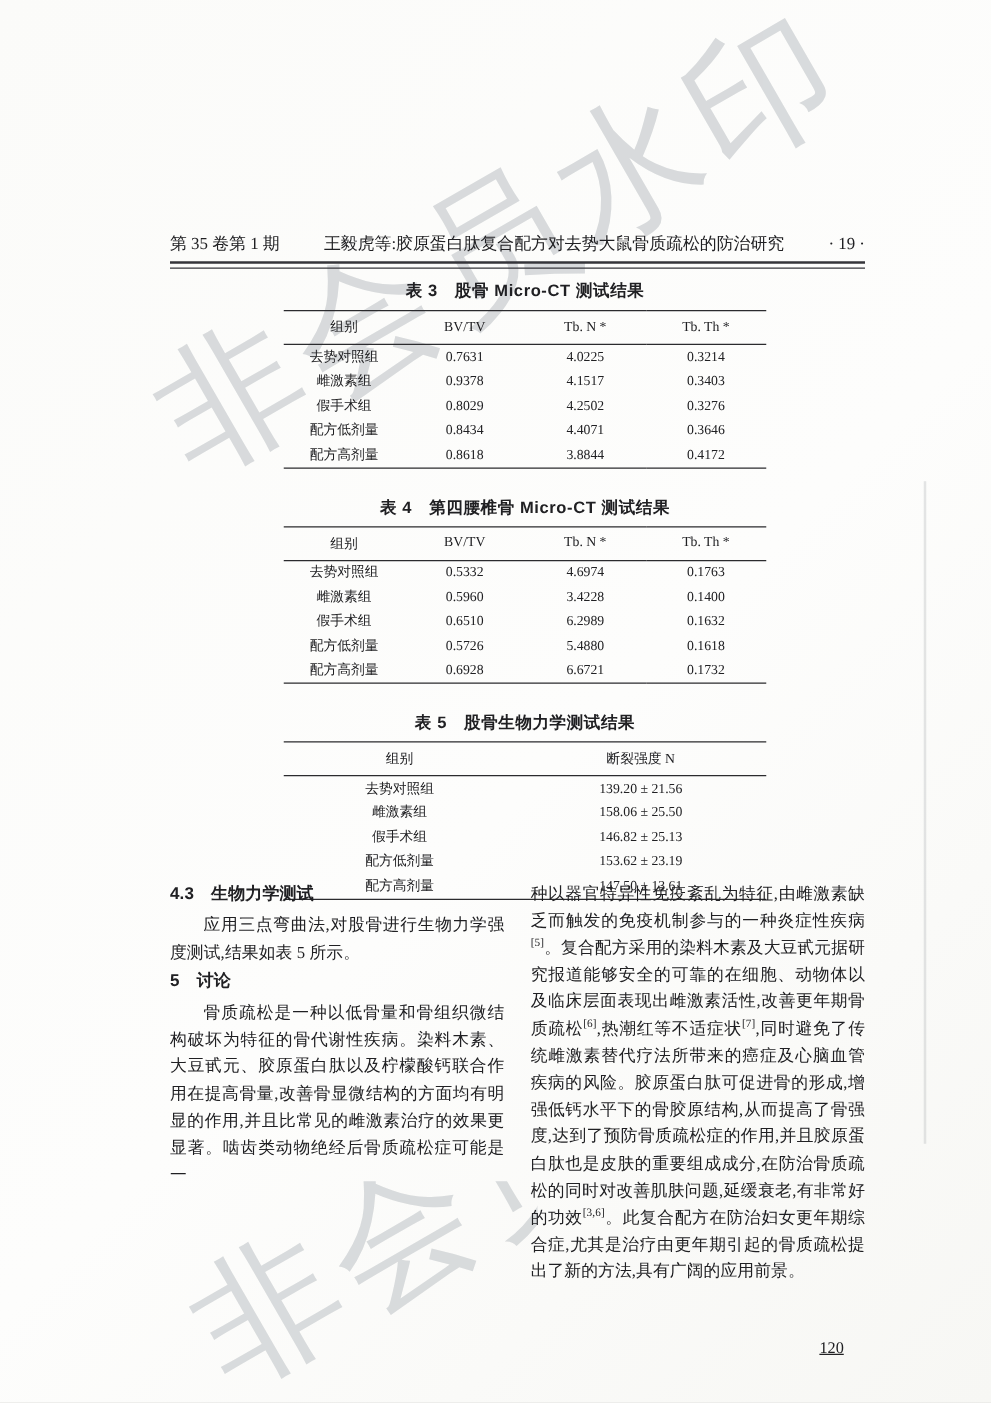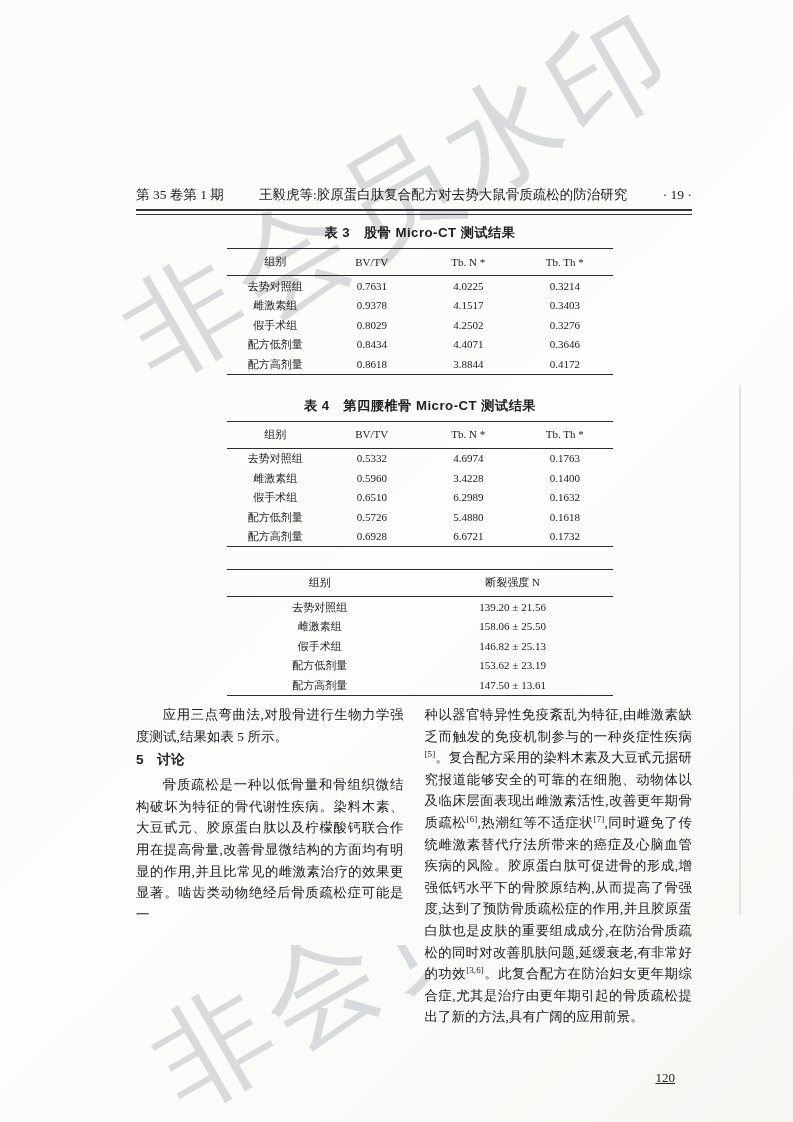--- a/index.html
+++ b/index.html
@@ -153,20 +153,21 @@
             <tr>
               <td>配方高剂量</td>
               <td>0.6928</td>
               <td>6.6721</td>
               <td>0.1732</td>
             </tr>
           </tbody>
         </table>
     </figure>
     <figure class="gap">
+      <figcaption>表 5　股骨生物力学测试结果</figcaption>
       <table class="t5">
           <thead>
             <tr>
               <th>组别</th>
               <th>断裂强度 N</th>
             </tr>
           </thead>
           <tbody>
             <tr>
               <td>去势对照组</td>
@@ -188,20 +189,21 @@
               <td>配方高剂量</td>
               <td>147.50 ± 13.61</td>
             </tr>
           </tbody>
         </table>
     </figure>
   </section>
 
   <section class="layer columns">
     <div class="col">
+      <h4>4.3　生物力学测试</h4>
       <p>应用三点弯曲法,对股骨进行生物力学强度测试,结果如表 5 所示。</p>
       <h4 class="h-discussion">5　讨论</h4>
       <p>骨质疏松是一种以低骨量和骨组织微结构破坏为特征的骨代谢性疾病。染料木素、大豆甙元、胶原蛋白肽以及柠檬酸钙联合作用在提高骨量,改善骨显微结构的方面均有明显的作用,并且比常见的雌激素治疗的效果更显著。啮齿类动物绝经后骨质疏松症可能是一</p>
     </div>
     <div class="col">
       <p class="flow">种以器官特异性免疫紊乱为特征,由雌激素缺乏而触发的免疫机制参与的一种炎症性疾病<sup>[5]</sup>。复合配方采用的染料木素及大豆甙元据研究报道能够安全的可靠的在细胞、动物体以及临床层面表现出雌激素活性,改善更年期骨质疏松<sup>[6]</sup>,热潮红等不适症状<sup>[7]</sup>,同时避免了传统雌激素替代疗法所带来的癌症及心脑血管疾病的风险。胶原蛋白肽可促进骨的形成,增强低钙水平下的骨胶原结构,从而提高了骨强度,达到了预防骨质疏松症的作用,并且胶原蛋白肽也是皮肤的重要组成成分,在防治骨质疏松的同时对改善肌肤问题,延缓衰老,有非常好的功效<sup>[3,6]</sup>。此复合配方在防治妇女更年期综合症,尤其是治疗由更年期引起的骨质疏松提出了新的方法,具有广阔的应用前景。</p>
     </div>
   </section>
 
   <footer class="layer pg-footer">

